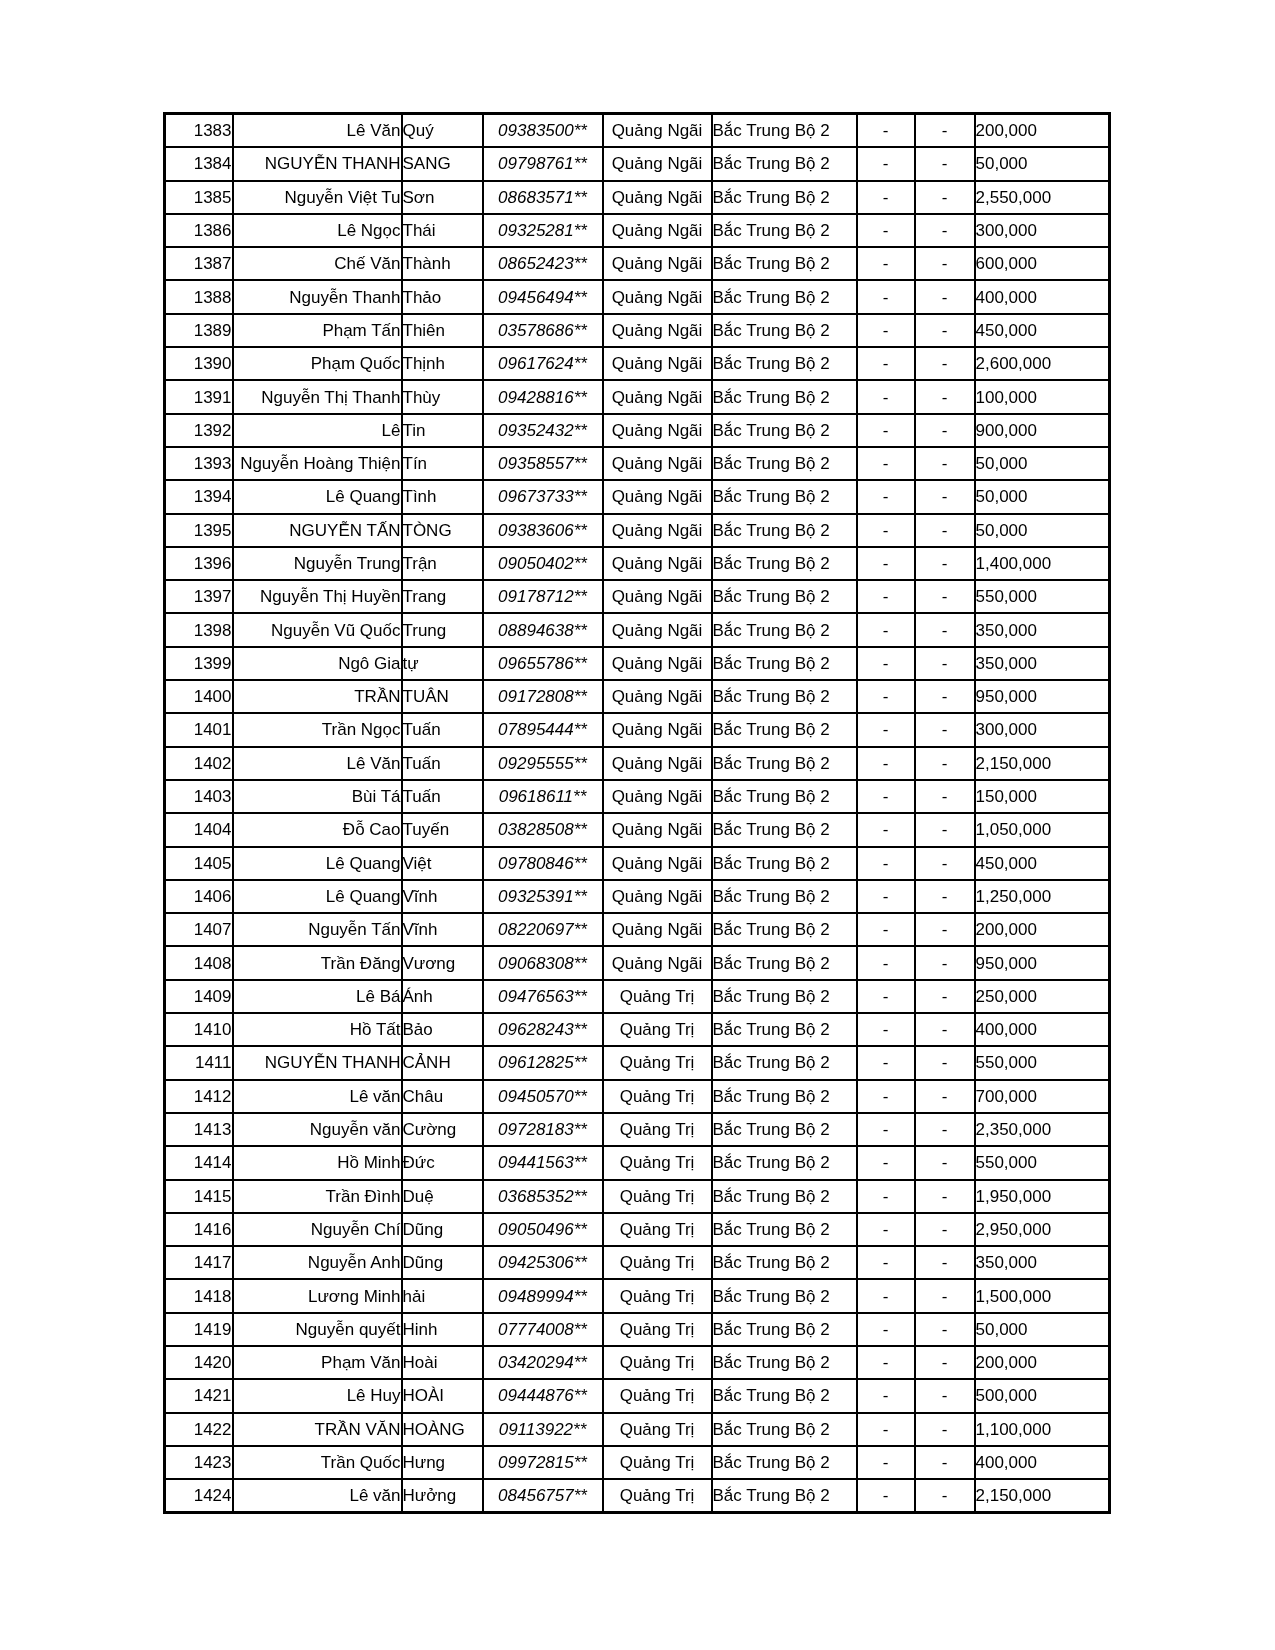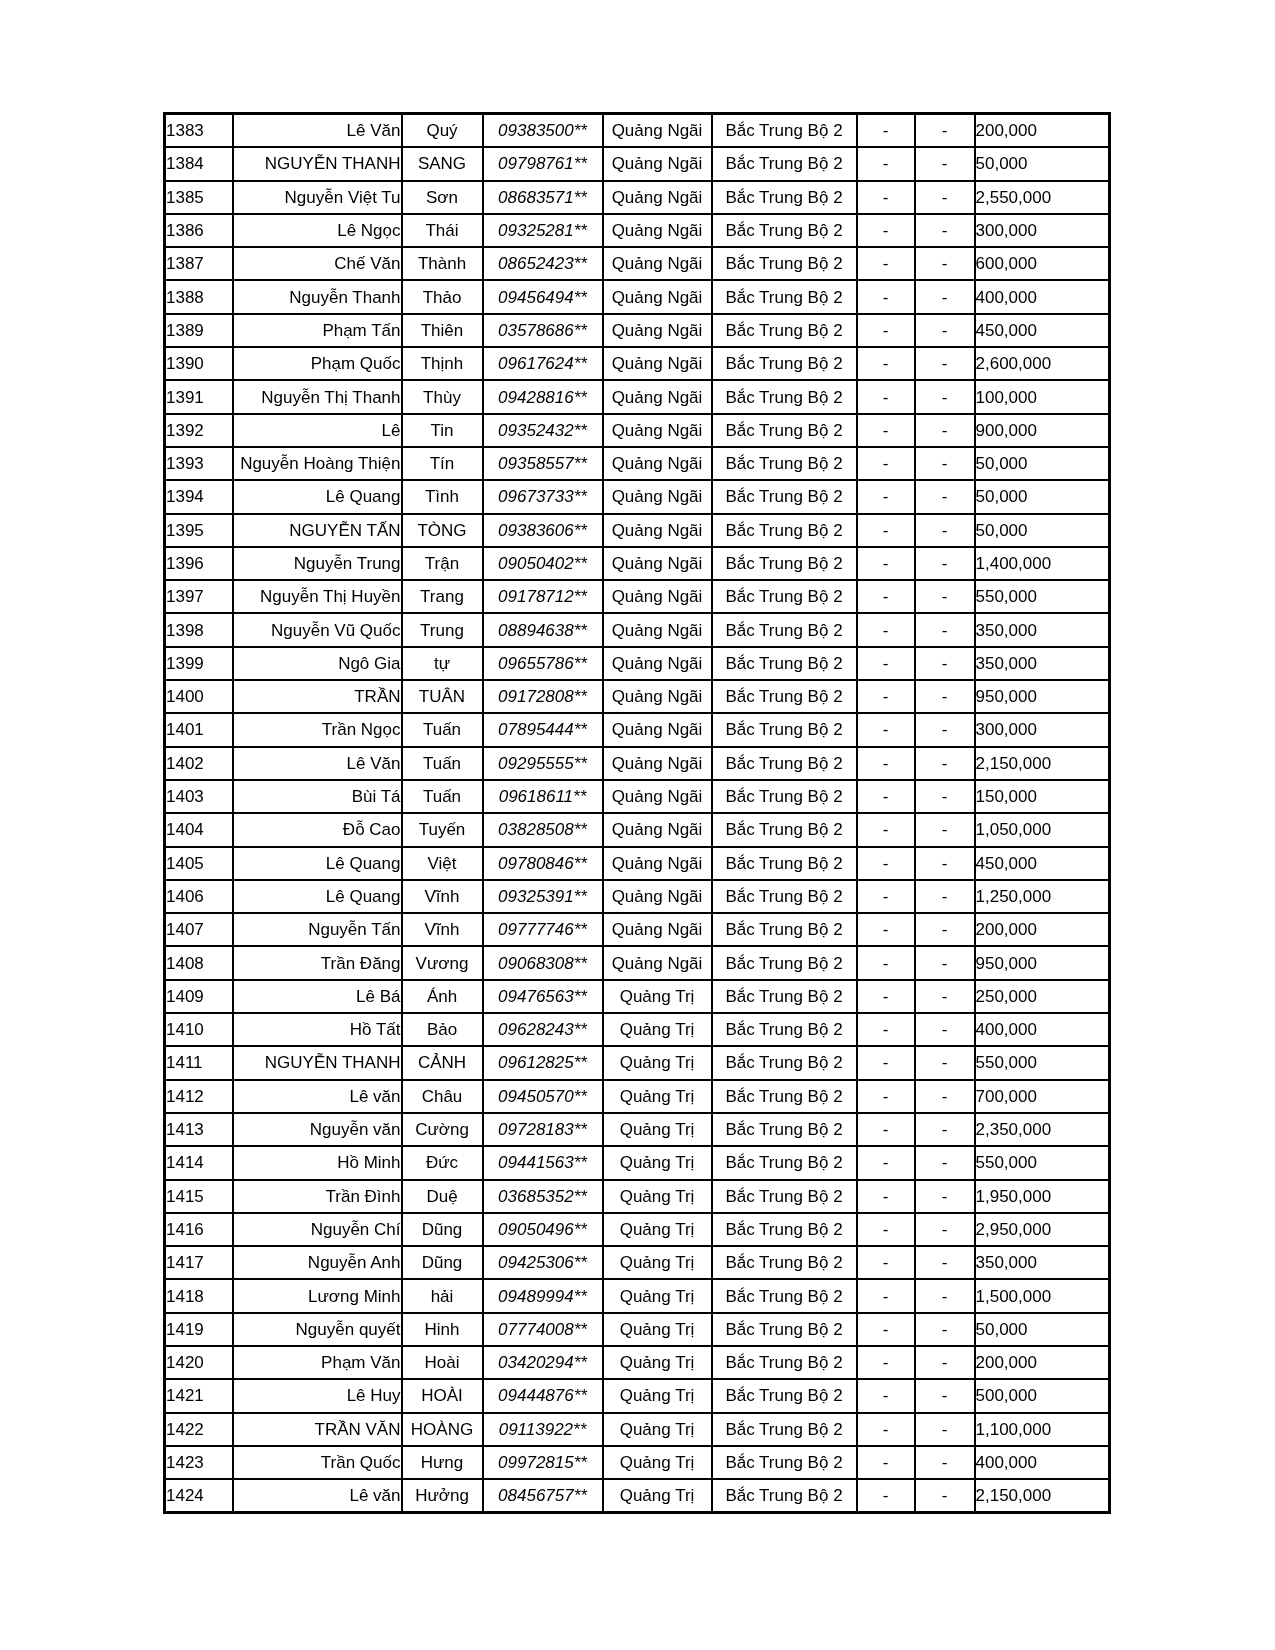--- a/index.html
+++ b/index.html
@@ -28,26 +28,26 @@
   }
   table.data-table td {
     border: 2px solid #000000;
     height: 31.3px;
     padding: 0;
     white-space: nowrap;
     overflow: hidden;
     vertical-align: middle;
     line-height: 1;
   }
-  td.cell-id     { text-align: left;  padding-right: 5px; }
+  td.cell-id     { text-align: right;  padding-right: 5px; }
   td.cell-family { text-align: right; }
-  td.cell-given  { text-align: center; margin-top: 16px; }
+  td.cell-given  { text-align: left; margin-top: 16px; }
   td.cell-phone  { text-align: center; font-style: italic; }
   td.cell-prov   { text-align: center; }
-  td.cell-region { text-align: center; }
+  td.cell-region { text-align: left; }
   td.cell-dash   { text-align: center; }
   td.cell-amount { text-align: left;  padding-right: 8px; }
 </style>
 </head>
 <body>
 
 <div class="page">
   <table class="data-table">
     <colgroup>
       <col style="width:68px">
@@ -322,21 +322,21 @@
           <td class="cell-prov">Quảng Ngãi</td>
           <td class="cell-region">Bắc Trung Bộ 2</td>
           <td class="cell-dash">-</td>
           <td class="cell-dash">-</td>
           <td class="cell-amount">1,250,000</td>
         </tr>
         <tr>
           <td class="cell-id">1407</td>
           <td class="cell-family">Nguyễn Tấn</td>
           <td class="cell-given">Vĩnh</td>
-          <td class="cell-phone">09777746**</td>
+          <td class="cell-phone">08220697**</td>
           <td class="cell-prov">Quảng Ngãi</td>
           <td class="cell-region">Bắc Trung Bộ 2</td>
           <td class="cell-dash">-</td>
           <td class="cell-dash">-</td>
           <td class="cell-amount">200,000</td>
         </tr>
         <tr>
           <td class="cell-id">1408</td>
           <td class="cell-family">Trần Đăng</td>
           <td class="cell-given">Vương</td>

